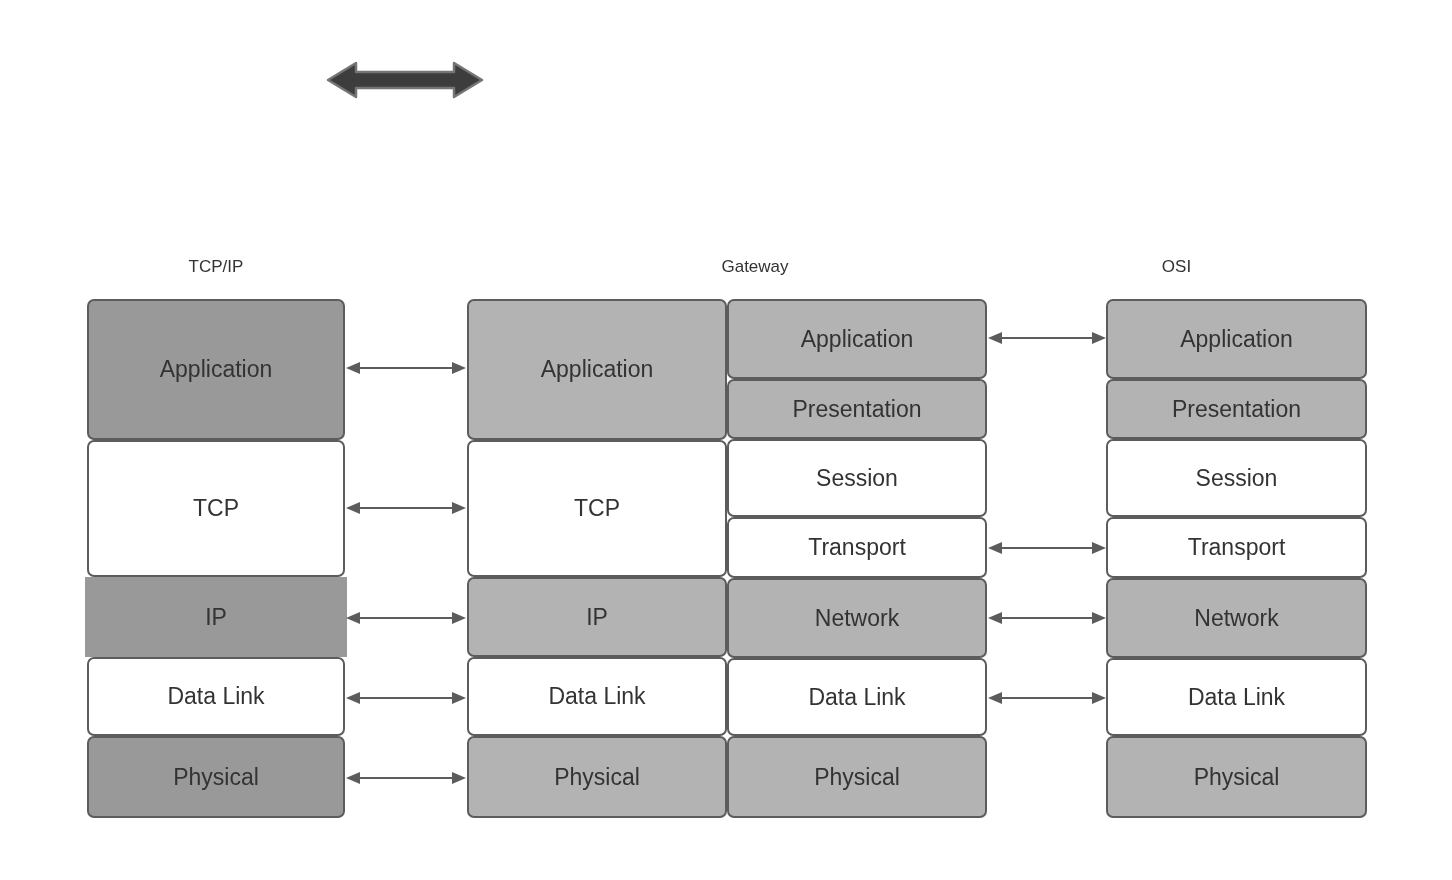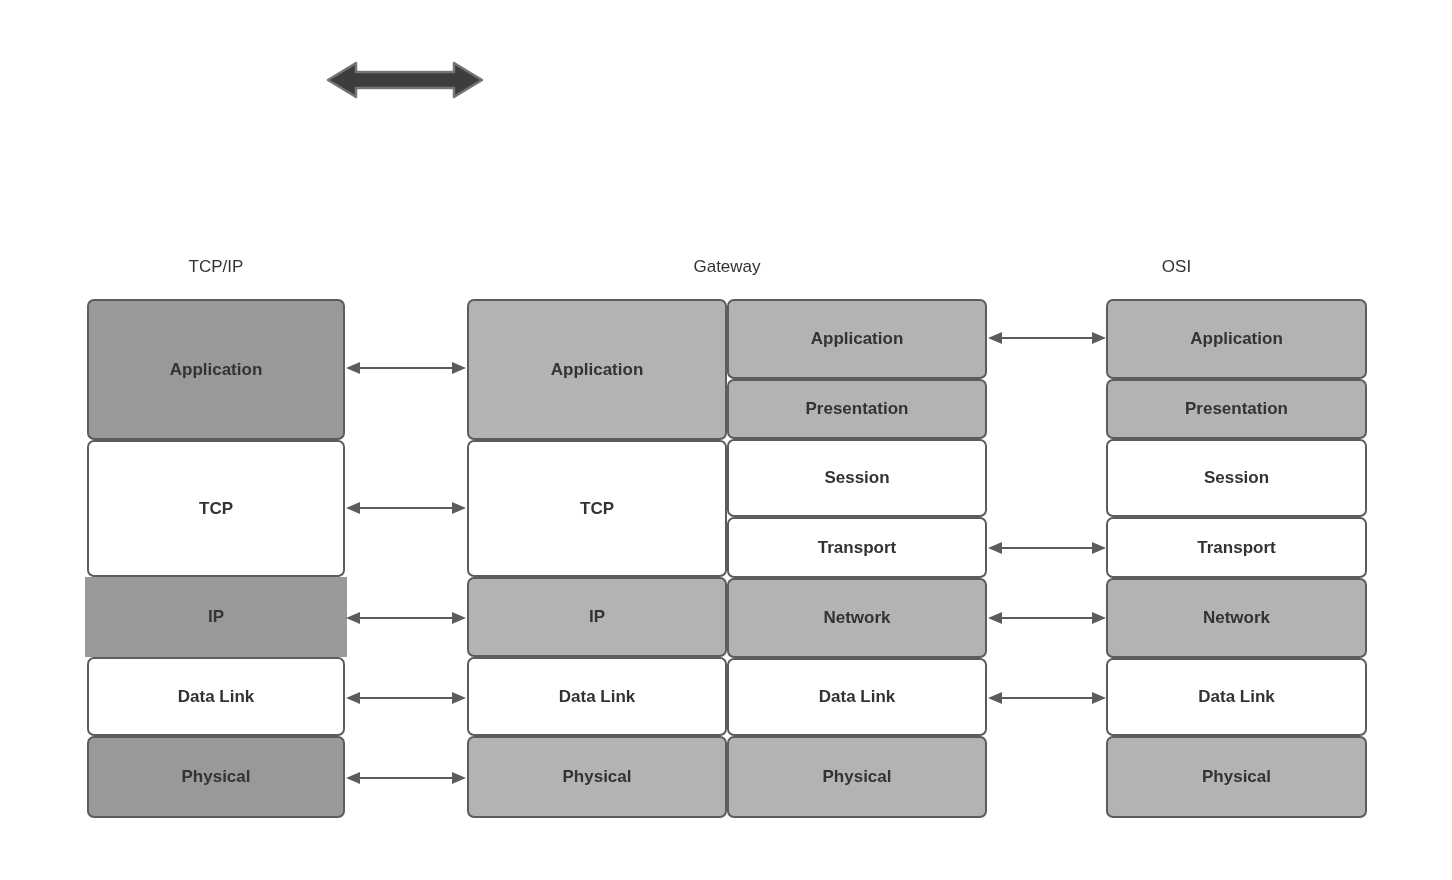--- a/index.html
+++ b/index.html
@@ -24,23 +24,22 @@
     color: var(--text, #333333);
   }
   .box {
     position: absolute;
     box-sizing: border-box;
     border: 2px solid var(--border, #5c5c5c);
     border-radius: 7px;
     display: flex;
     align-items: center;
     justify-content: center;
-    font-size: 17px;
+    font-size: 23px;
     color: var(--text, #333333);
-    font-weight: bold;
   }
   .fill-dark  { background: var(--tcpip-gray, #999999); }
   .fill-gray  { background: var(--gateway-gray, #b3b3b3); }
   .fill-white { background: var(--white-fill, #ffffff); }
   .no-border  { border: none; border-radius: 0; }
   .connector { position: absolute; }
   .connector line    { stroke: var(--arrow, #5c5c5c); stroke-width: 2; }
   .connector polygon { fill: var(--arrow, #5c5c5c); }
   .thick-arrow { position: absolute; left: 325px; top: 59px; }
   .thick-arrow polygon {
@@ -53,21 +52,21 @@
 </head>
 <body>
 
 <div class="canvas">
 
   <svg class="thick-arrow" width="160" height="42" viewBox="0 0 160 42">
     <polygon points="3,21 31,4 31,13 129,13 129,4 157,21 129,38 129,29 31,29 31,38"></polygon>
   </svg>
 
   <div class="col-title" style="left:87px;width:258px">TCP/IP</div>
-  <div class="col-title" style="left:467px;width:520px">Gateway</div>
+  <div class="col-title" style="left:495px;width:520px">Gateway</div>
   <div class="col-title" style="left:1046px;width:261px">OSI</div>
 
   <div class="box fill-dark" style="left:87px;top:299px;width:258px;height:141px">Application</div>
   <div class="box fill-white" style="left:87px;top:440px;width:258px;height:137px">TCP</div>
   <div class="box fill-dark no-border" style="left:85px;top:577px;width:262px;height:80px">IP</div>
   <div class="box fill-white" style="left:87px;top:657px;width:258px;height:79px">Data Link</div>
   <div class="box fill-dark" style="left:87px;top:736px;width:258px;height:82px">Physical</div>
 
   <div class="box fill-gray" style="left:467px;top:299px;width:260px;height:141px">Application</div>
   <div class="box fill-white" style="left:467px;top:440px;width:260px;height:137px">TCP</div>

